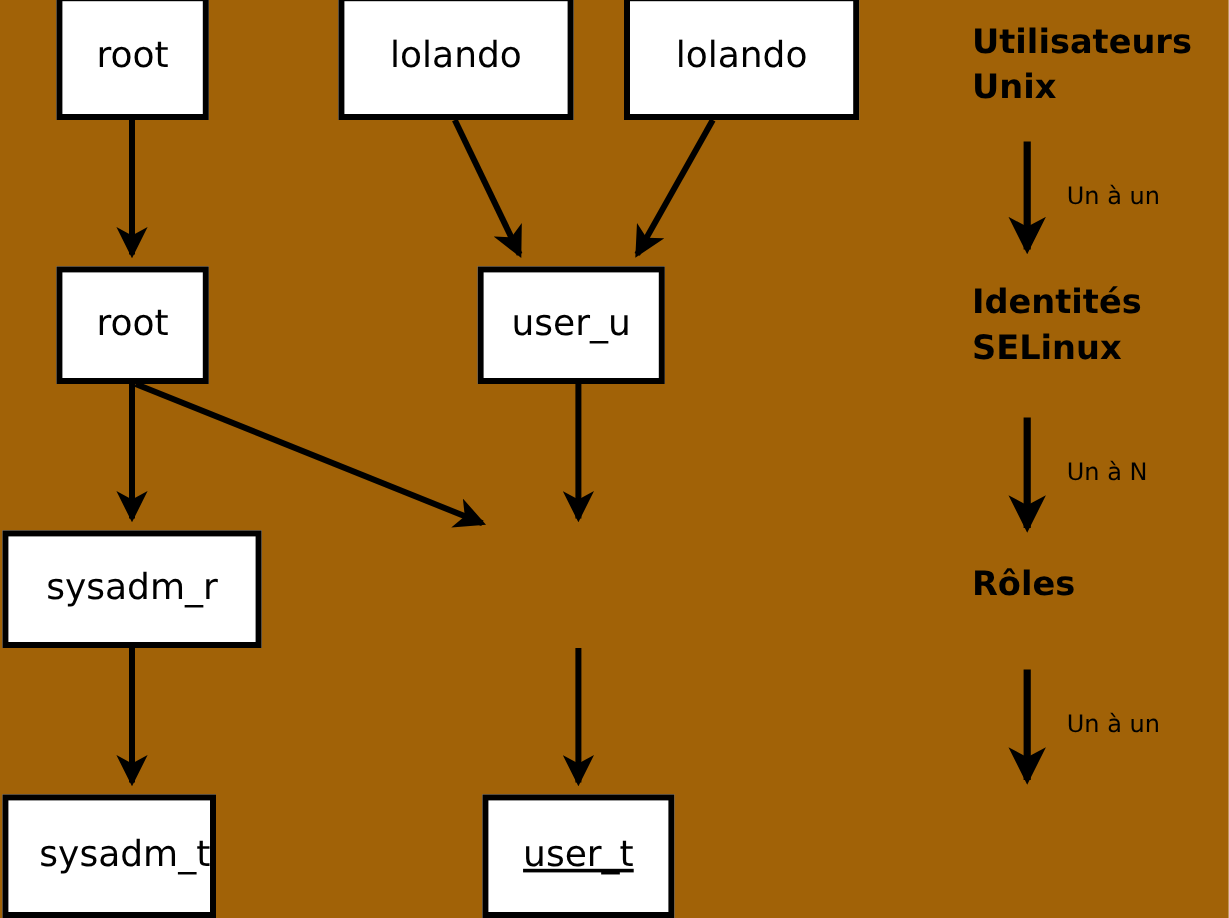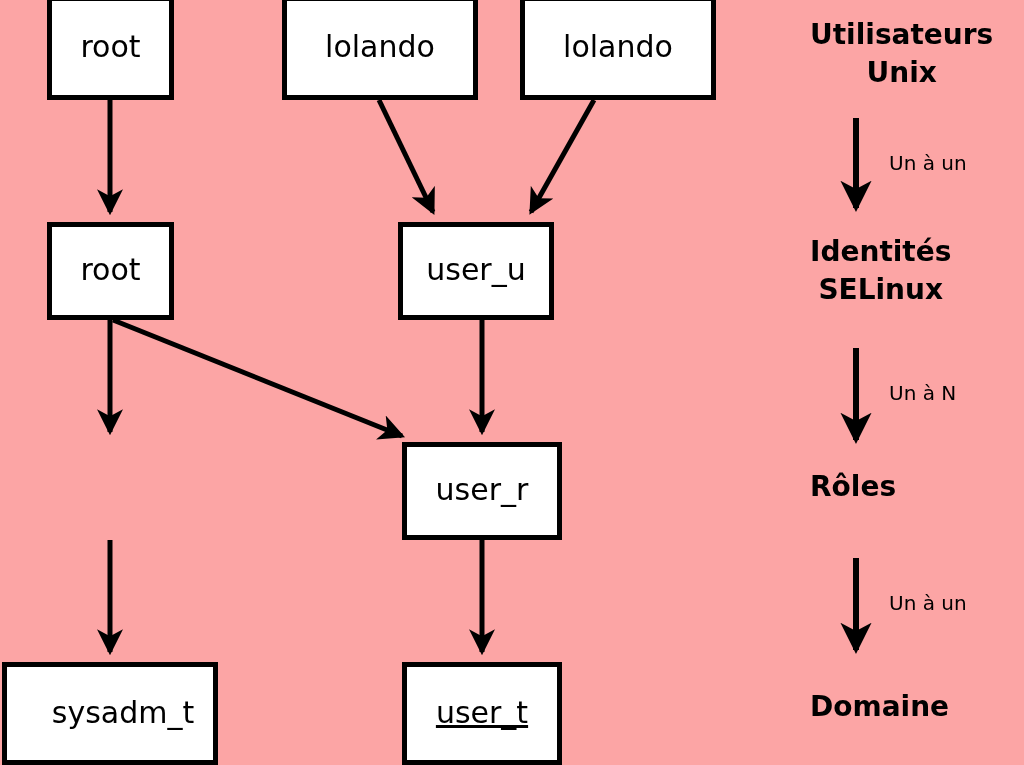--- a/index.html
+++ b/index.html
@@ -4,24 +4,23 @@
 <style>
   html, body {
     margin: 0;
     padding: 0;
     background: #ffffff;
   }
   #canvas {
     position: relative;
     width: 1024px;
     height: 765px;
-    background: #fca5a5;
+    background: #a16207;
     overflow: hidden;
     font-family: "DejaVu Sans", "Liberation Sans", sans-serif;
-    text-align: center;
   }
   svg.edges {
     position: absolute;
     left: 0;
     top: 0;
     width: 1024px;
     height: 765px;
     pointer-events: none;
   }
   .node {
@@ -113,26 +112,26 @@
   </div>
 
   <div class="node" style="left:47px; top:222px; width:127px; height:98px;">
     <span class="node-label">root</span>
   </div>
 
   <div class="node" style="left:398px; top:222px; width:156px; height:98px;">
     <span class="node-label">user_u</span>
   </div>
 
-
-  <div class="node" style="left:402px; top:442px; width:160px; height:98px;">
-    <span class="node-label">user_r</span>
+  <div class="node" style="left:2px; top:442px; width:216px; height:98px;">
+    <span class="node-label">sysadm_r</span>
   </div>
 
-  <div class="node" style="left:2px; top:662px; width:216px; height:103px;padding-left:26px;">
+
+  <div class="node" style="left:2px; top:662px; width:178px; height:103px;padding-left:26px;">
     <span class="node-label">sysadm_t</span>
   </div>
 
   <div class="node" style="left:402px; top:662px; width:160px; height:103px;text-decoration:underline;">
     <span class="node-label">user_t</span>
   </div>
 
   <div class="legend-heading" style="left:792px; top:16px;">Utilisateurs
 Unix</div>
 
@@ -140,15 +139,14 @@
 
   <div class="legend-heading" style="left:792px; top:233px;">Identités
 SELinux</div>
 
   <div class="legend-edge-label" style="left:889px; top:378px;">Un à N</div>
 
   <div class="legend-heading" style="left:792px; top:468px;">Rôles</div>
 
   <div class="legend-edge-label" style="left:889px; top:588px;">Un à un</div>
 
-  <div class="legend-heading" style="left:792px; top:688px;">Domaine</div>
 
 </div>
 
 </body></html>

